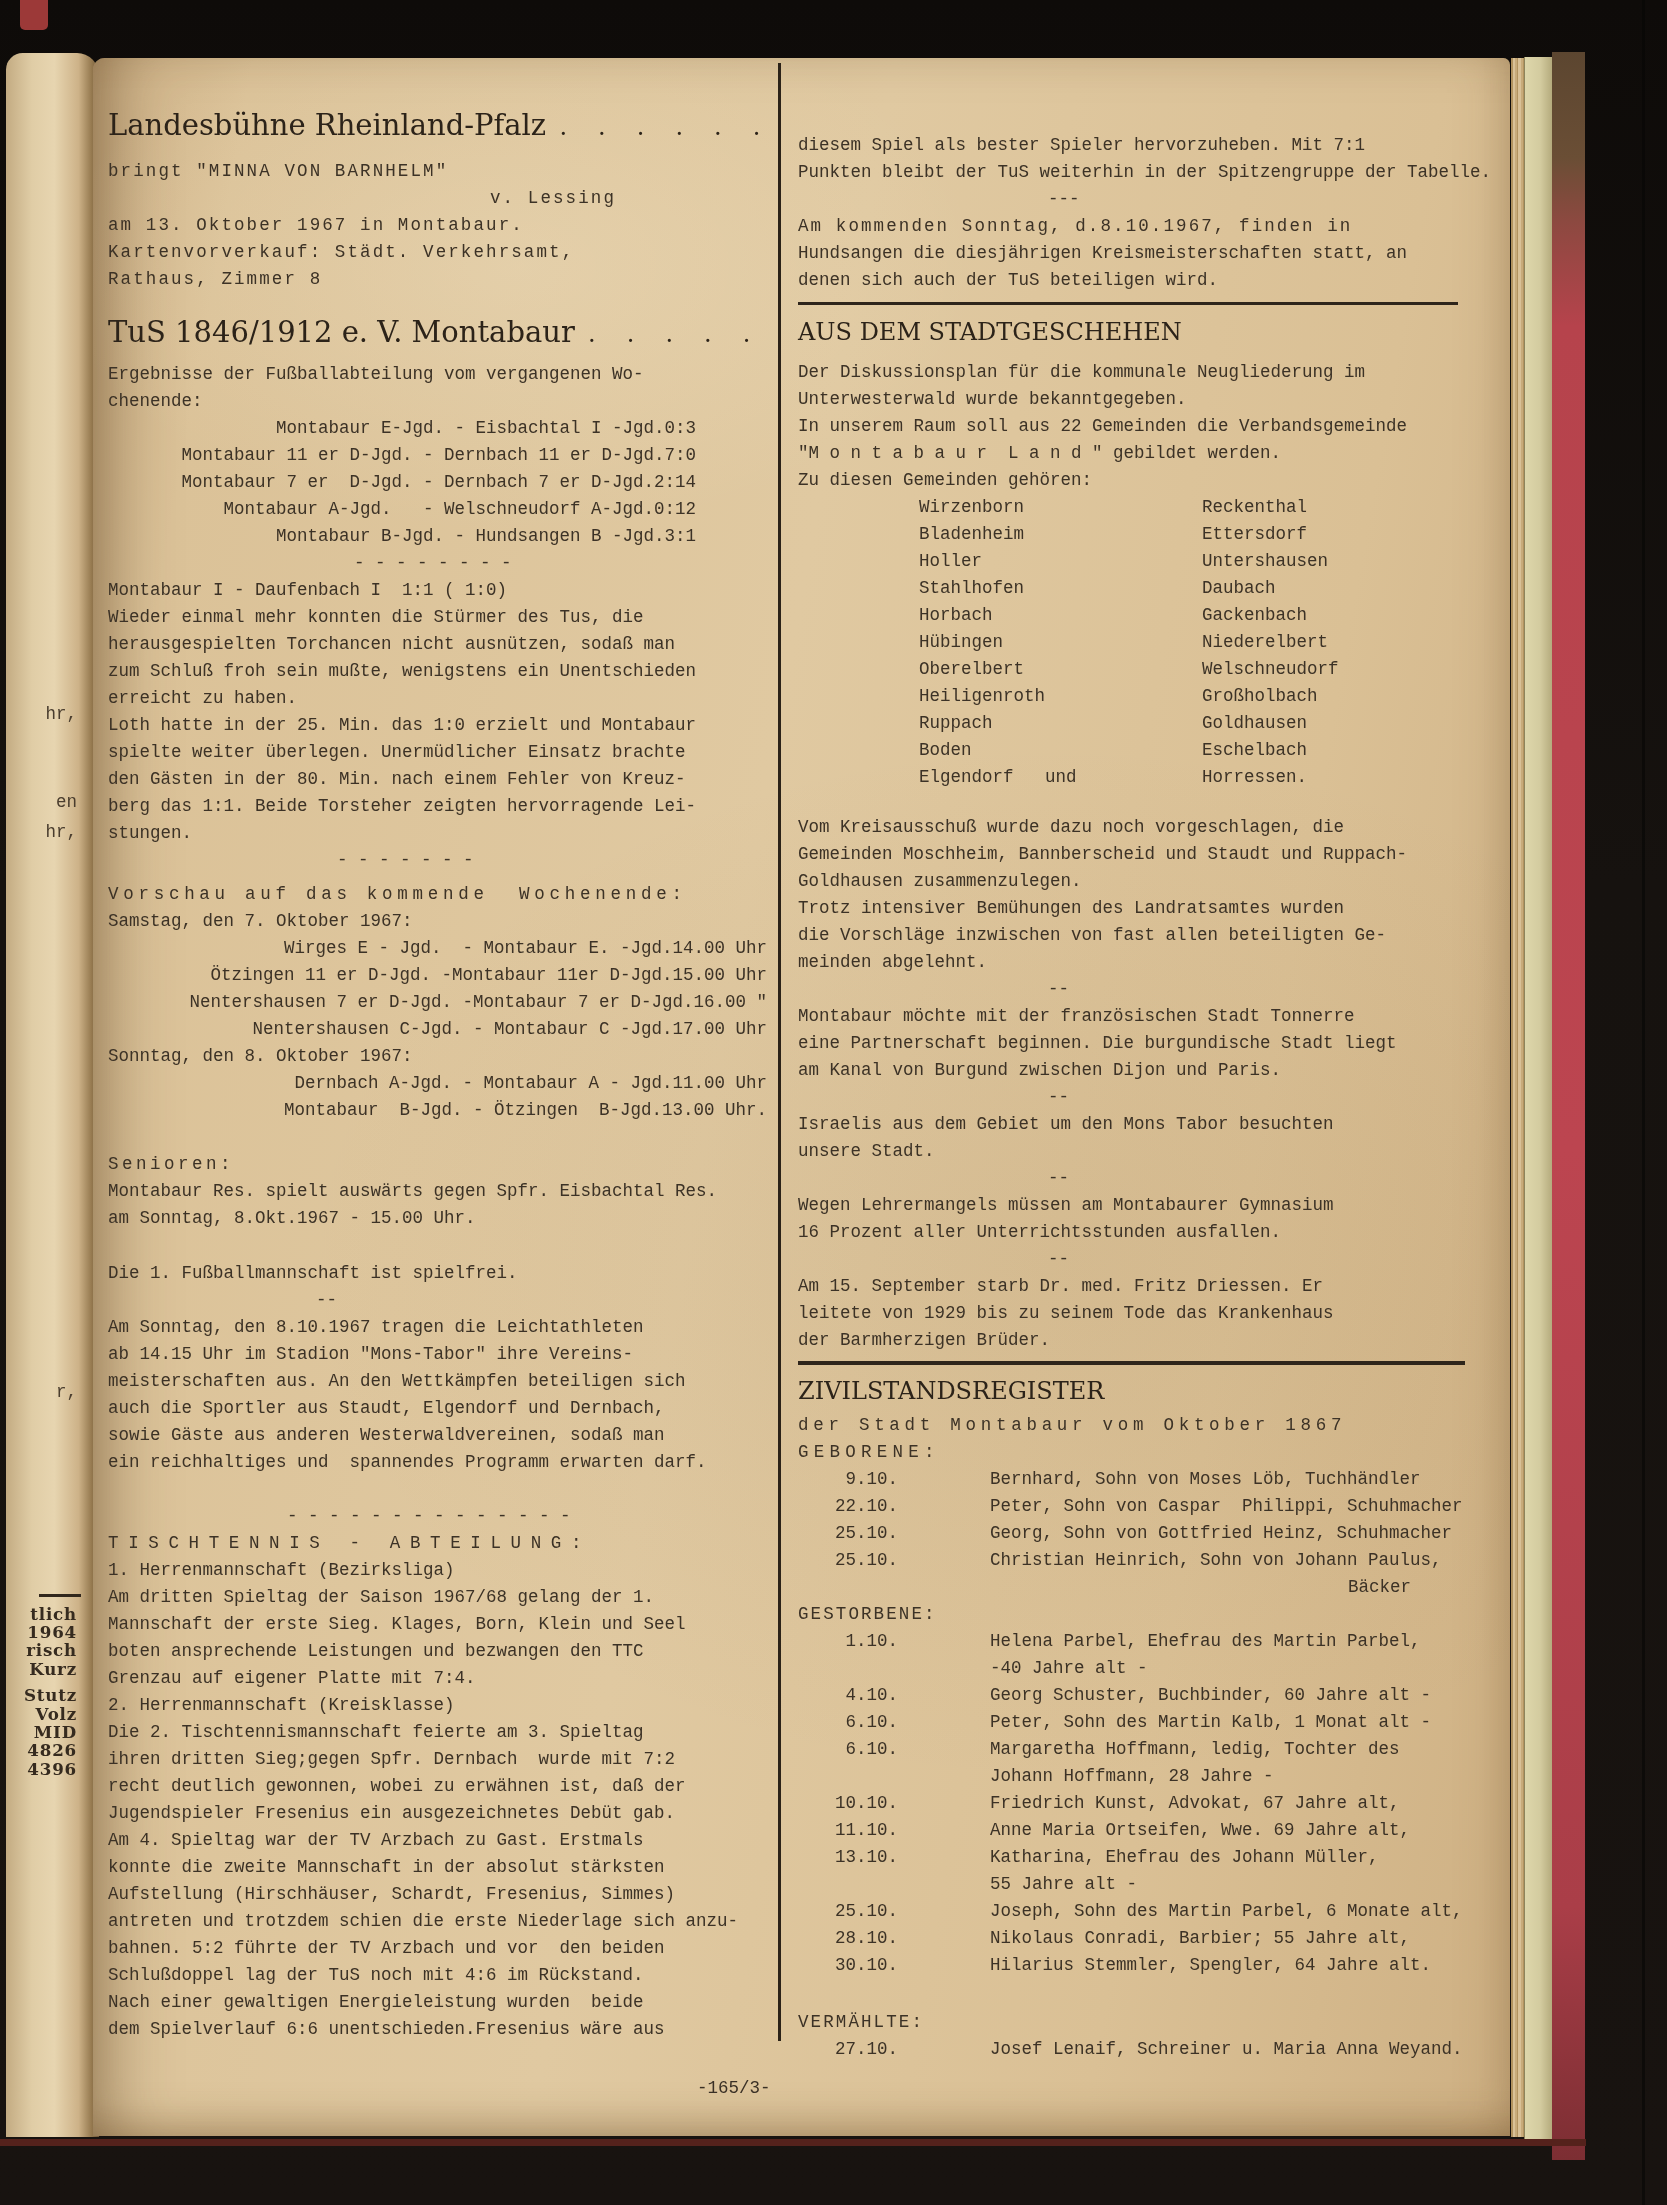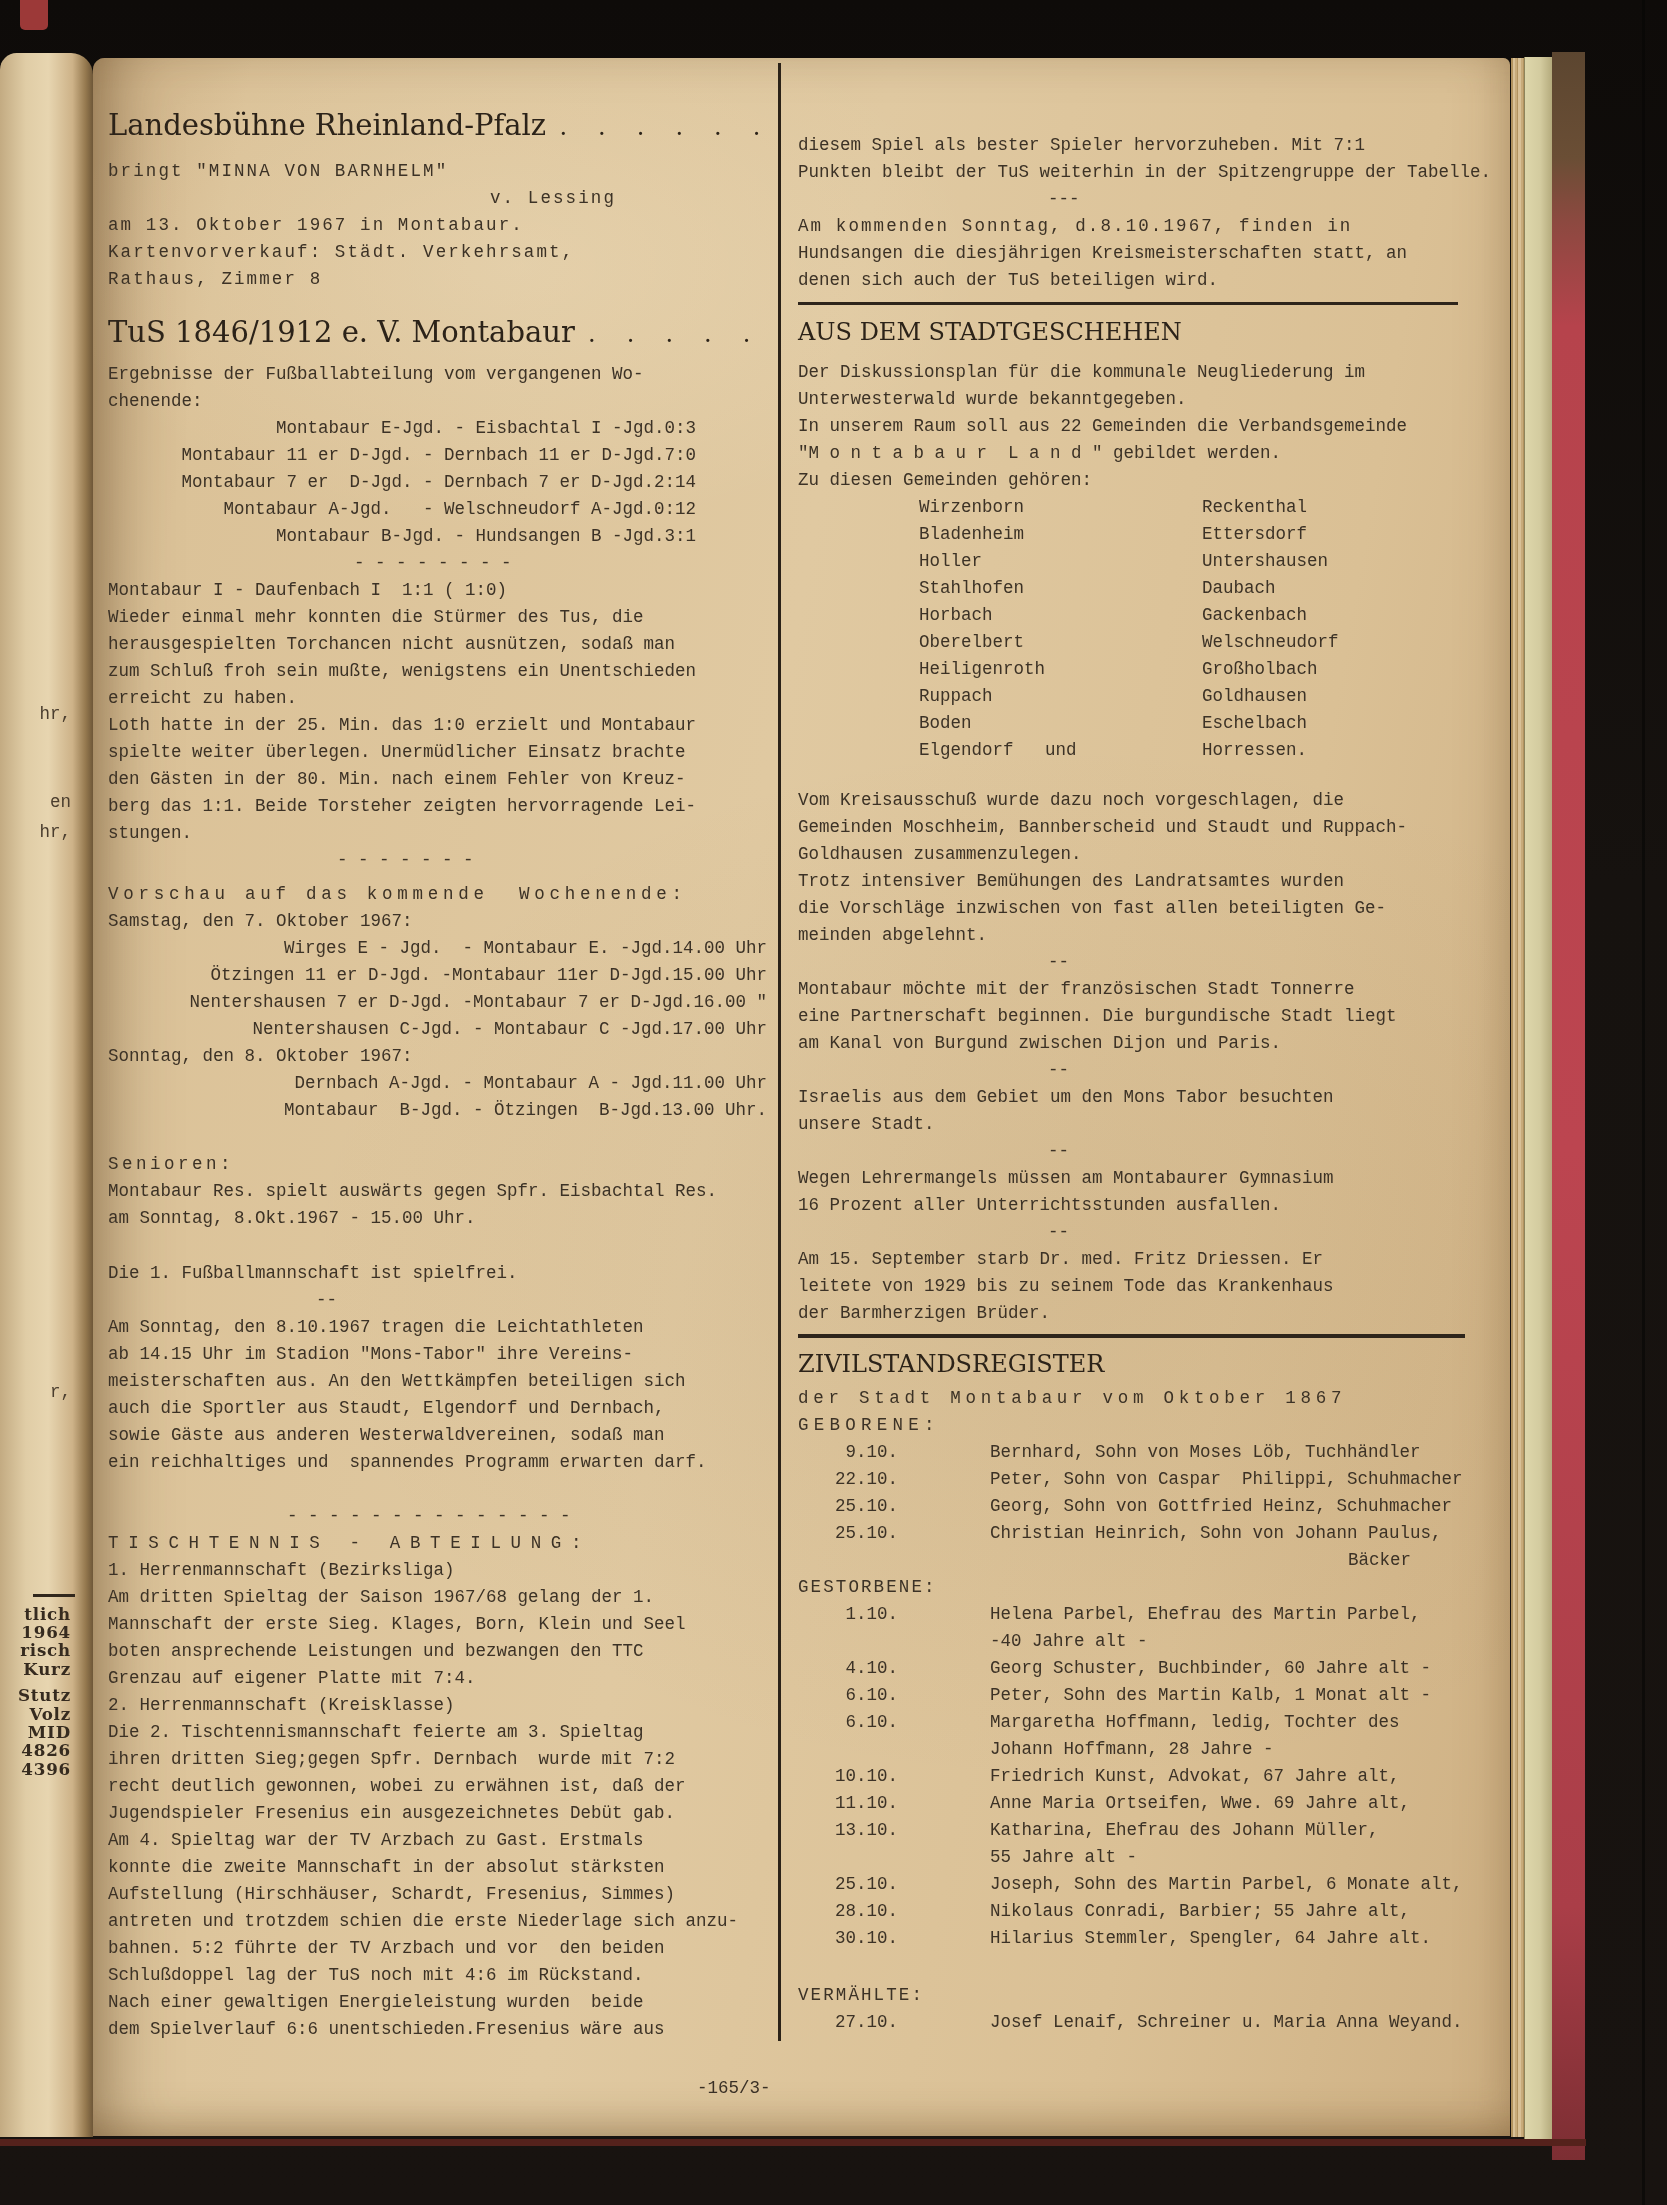--- a/index.html
+++ b/index.html
@@ -1,19 +1,19 @@
 <!DOCTYPE html>
 <html style="font-size:13.3px"><head>
 <meta charset="utf-8">
 <style>
   html,body{margin:0;padding:0;width:1667px;height:2205px;overflow:hidden;
     background:linear-gradient(180deg,#0e0b09 0%,#16120f 40%,#181310 100%);
     font-family:"Liberation Mono",monospace;}
   
-  .prev-edge{position:absolute;left:0;top:53px;width:93px;height:2084px;
+  .prev-edge{position:absolute;left:6px;top:53px;width:93px;height:2084px;
     background:linear-gradient(90deg,#c3ab82 0%,#e0cda6 28%,#e7d5b0 52%,#cdb288 78%,#95794f 92%,#6e5738 100%);
     border-top-left-radius:16.7px;border-top-right-radius:22px;}
   .frag{position:absolute;right:22px;white-space:pre;}
   .frag-a{font:17.5px/20px "Liberation Mono",monospace;color:#4a3d2e;}
   .frag-b{font:700 16.7px/18.3px "DejaVu Serif",serif;color:#362b1f;letter-spacing:0.8px;}
   .margin-rule{position:absolute;right:18.3px;top:1541px;width:42px;height:3.3px;background:#31271c;}
   
   .page{position:absolute;left:93px;top:58px;width:1417px;height:2078px;
     background:linear-gradient(100deg,#cdb187 0%,#dbc298 9%,#e0c9a1 45%,#dac095 76%,#ceb083 100%);
     border-top-left-radius:11.7px;border-top-right-radius:6.7px;
@@ -210,20 +210,21 @@
       <div class="line ">In unserem Raum soll aus 22 Gemeinden die Verbandsgemeinde</div>
       <div class="line ">"M o n t a b a u r  L a n d " gebildet werden.</div>
       <div class="line ">Zu diesen Gemeinden gehören:</div>
     </div>
   <div>
       <div class="pair-row"><span class="pair-left">Wirzenborn</span><span class="pair-right">Reckenthal</span></div>
       <div class="pair-row"><span class="pair-left">Bladenheim</span><span class="pair-right">Ettersdorf</span></div>
       <div class="pair-row"><span class="pair-left">Holler</span><span class="pair-right">Untershausen</span></div>
       <div class="pair-row"><span class="pair-left">Stahlhofen</span><span class="pair-right">Daubach</span></div>
       <div class="pair-row"><span class="pair-left">Horbach</span><span class="pair-right">Gackenbach</span></div>
+      <div class="pair-row"><span class="pair-left">Hübingen</span><span class="pair-right">Niederelbert</span></div>
       <div class="pair-row"><span class="pair-left">Oberelbert</span><span class="pair-right">Welschneudorf</span></div>
       <div class="pair-row"><span class="pair-left">Heiligenroth</span><span class="pair-right">Großholbach</span></div>
       <div class="pair-row"><span class="pair-left">Ruppach</span><span class="pair-right">Goldhausen</span></div>
       <div class="pair-row"><span class="pair-left">Boden</span><span class="pair-right">Eschelbach</span></div>
       <div class="pair-row"><span class="pair-left">Elgendorf   und</span><span class="pair-right">Horressen.</span></div>
     </div>
   <div class="mt2">
       <div class="line ">Vom Kreisausschuß wurde dazu noch vorgeschlagen, die</div>
       <div class="line ">Gemeinden Moschheim, Bannberscheid und Staudt und Ruppach-</div>
       <div class="line ">Goldhausen zusammenzulegen.</div>

